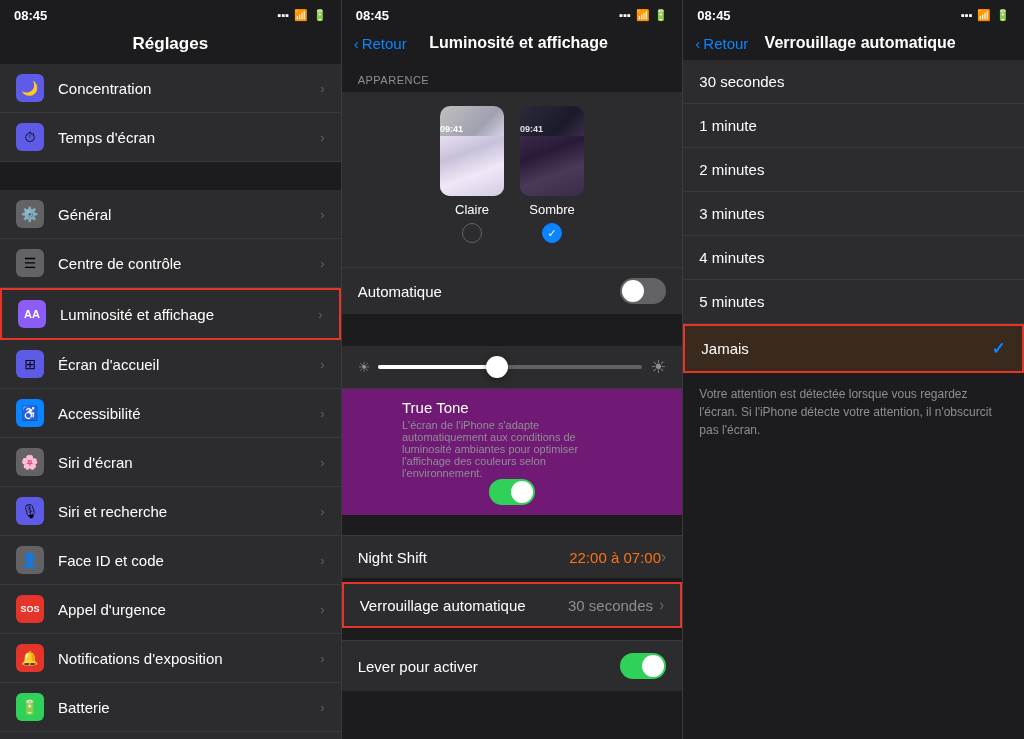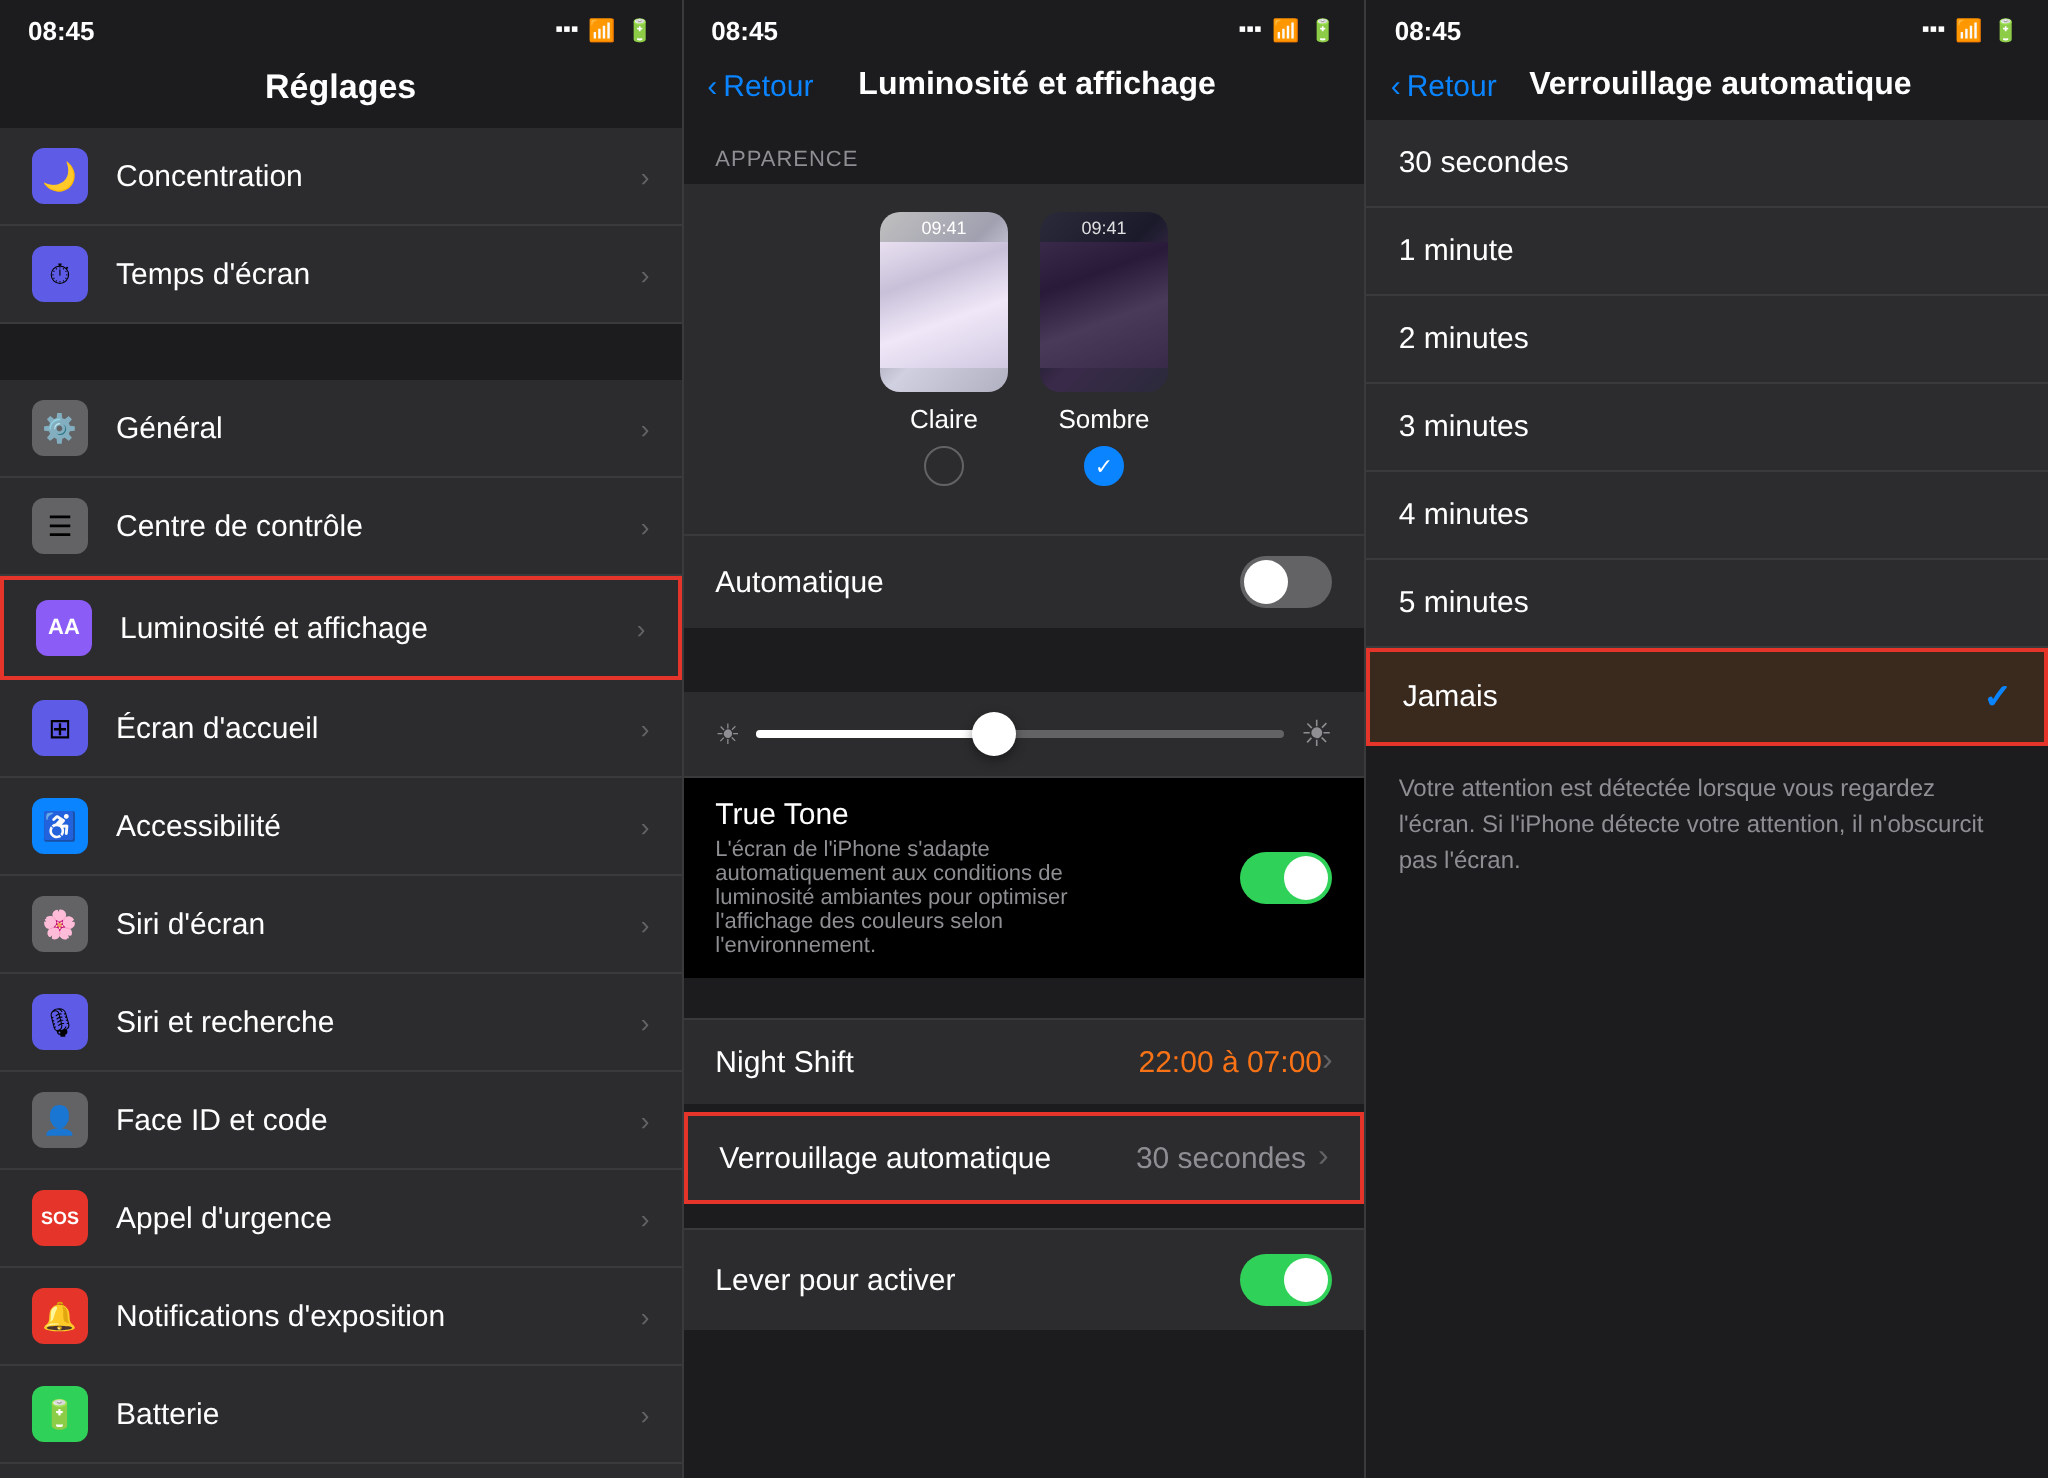--- a/index.html
+++ b/index.html
@@ -175,23 +175,23 @@
     }
     .phone-preview.claire {
       background: linear-gradient(135deg, #c0c0c0 0%, #a0a0b0 40%, #d0d0e0 60%, #b0b0c0 100%);
     }
     .phone-preview.sombre {
       background: linear-gradient(135deg, #2a2a3a 0%, #1a1a2a 40%, #3a2a4a 60%, #2a2a3a 100%);
     }
     .phone-time {
       color: #fff;
       font-size: 9px;
-      font-weight: 400;
-      text-align: center;
-      padding-top: 3px;
+      font-weight: 700;
+      text-align: left;
+      padding-top: 18px;
     }
     .phone-preview.sombre .phone-time {
       color: #e0e0e0;
     }
     .appearance-label {
       color: #fff;
       font-size: 13px;
     }
     .radio-circle {
       width: 20px;
@@ -292,22 +292,23 @@
       top: -9px;
       left: calc(45% - 11px);
       box-shadow: 0 2px 6px rgba(0,0,0,0.4);
     }
 
     .true-tone-row {
       display: flex;
       align-items: center;
       justify-content: space-between;
       padding: 10px 16px;
-      background: #000000;
+      background: #701a75;
       border-top: 0.5px solid #3a3a3c;
+      flex-direction: column;
     }
     .true-tone-left {
       display: flex;
       flex-direction: column;
     }
     .true-tone-label {
       color: #fff;
       font-size: 15px;
     }
     .true-tone-desc {

